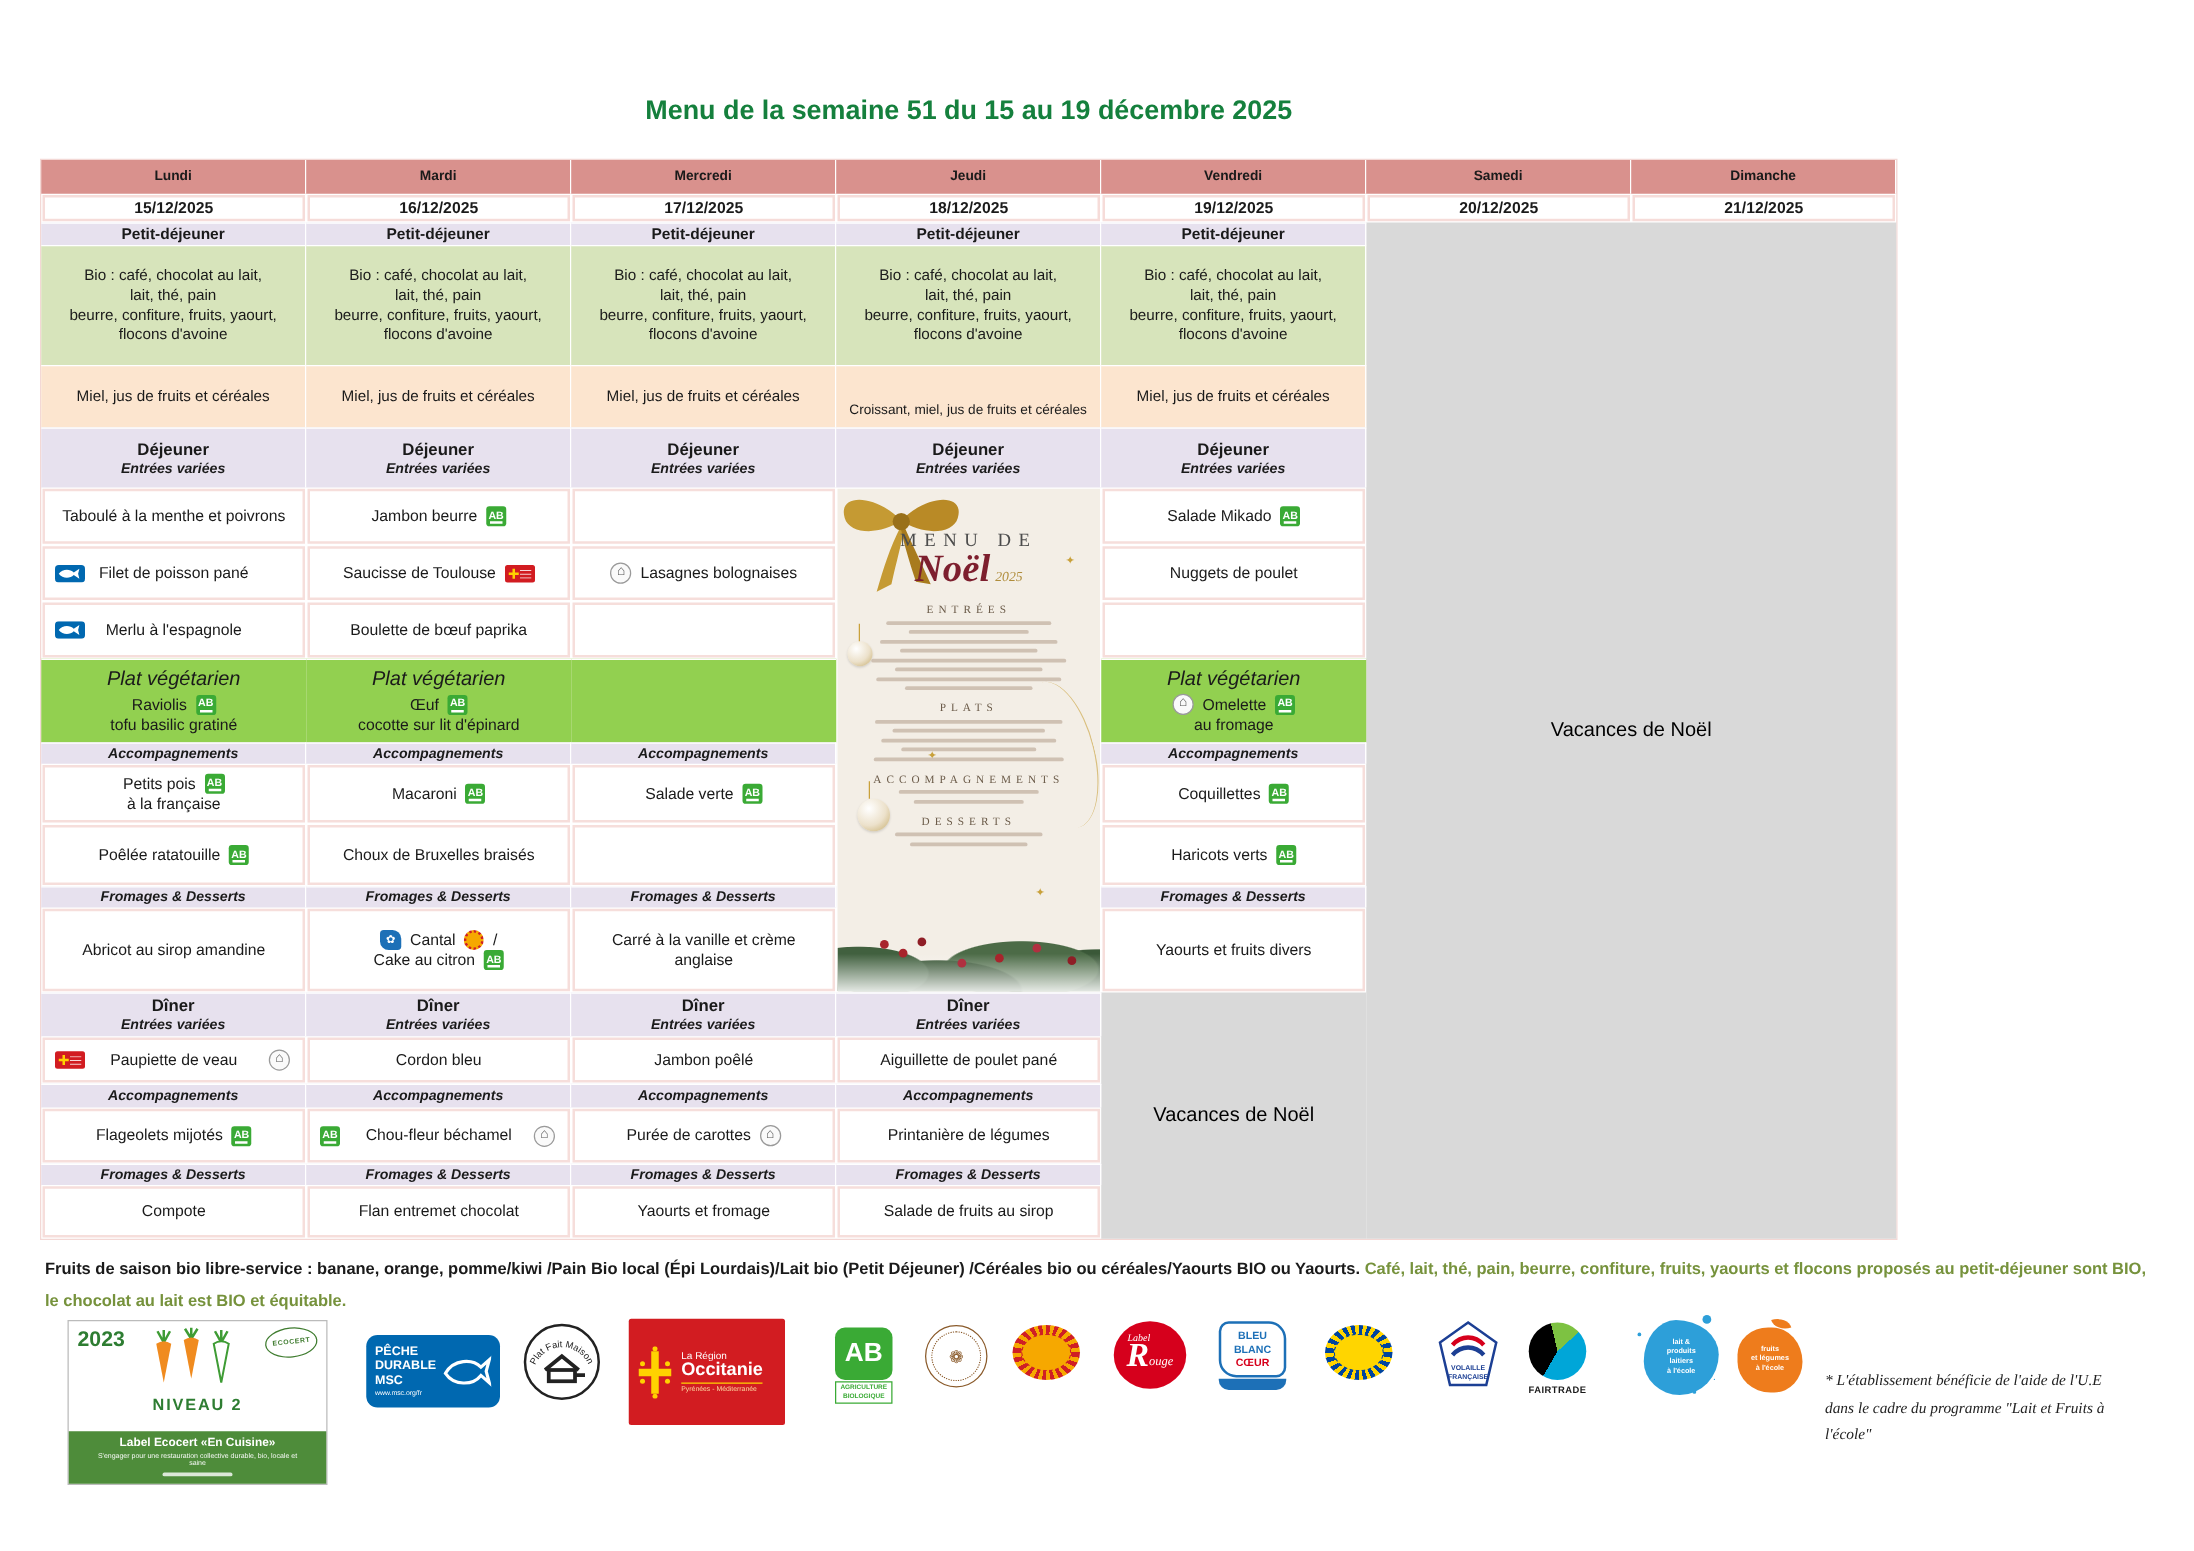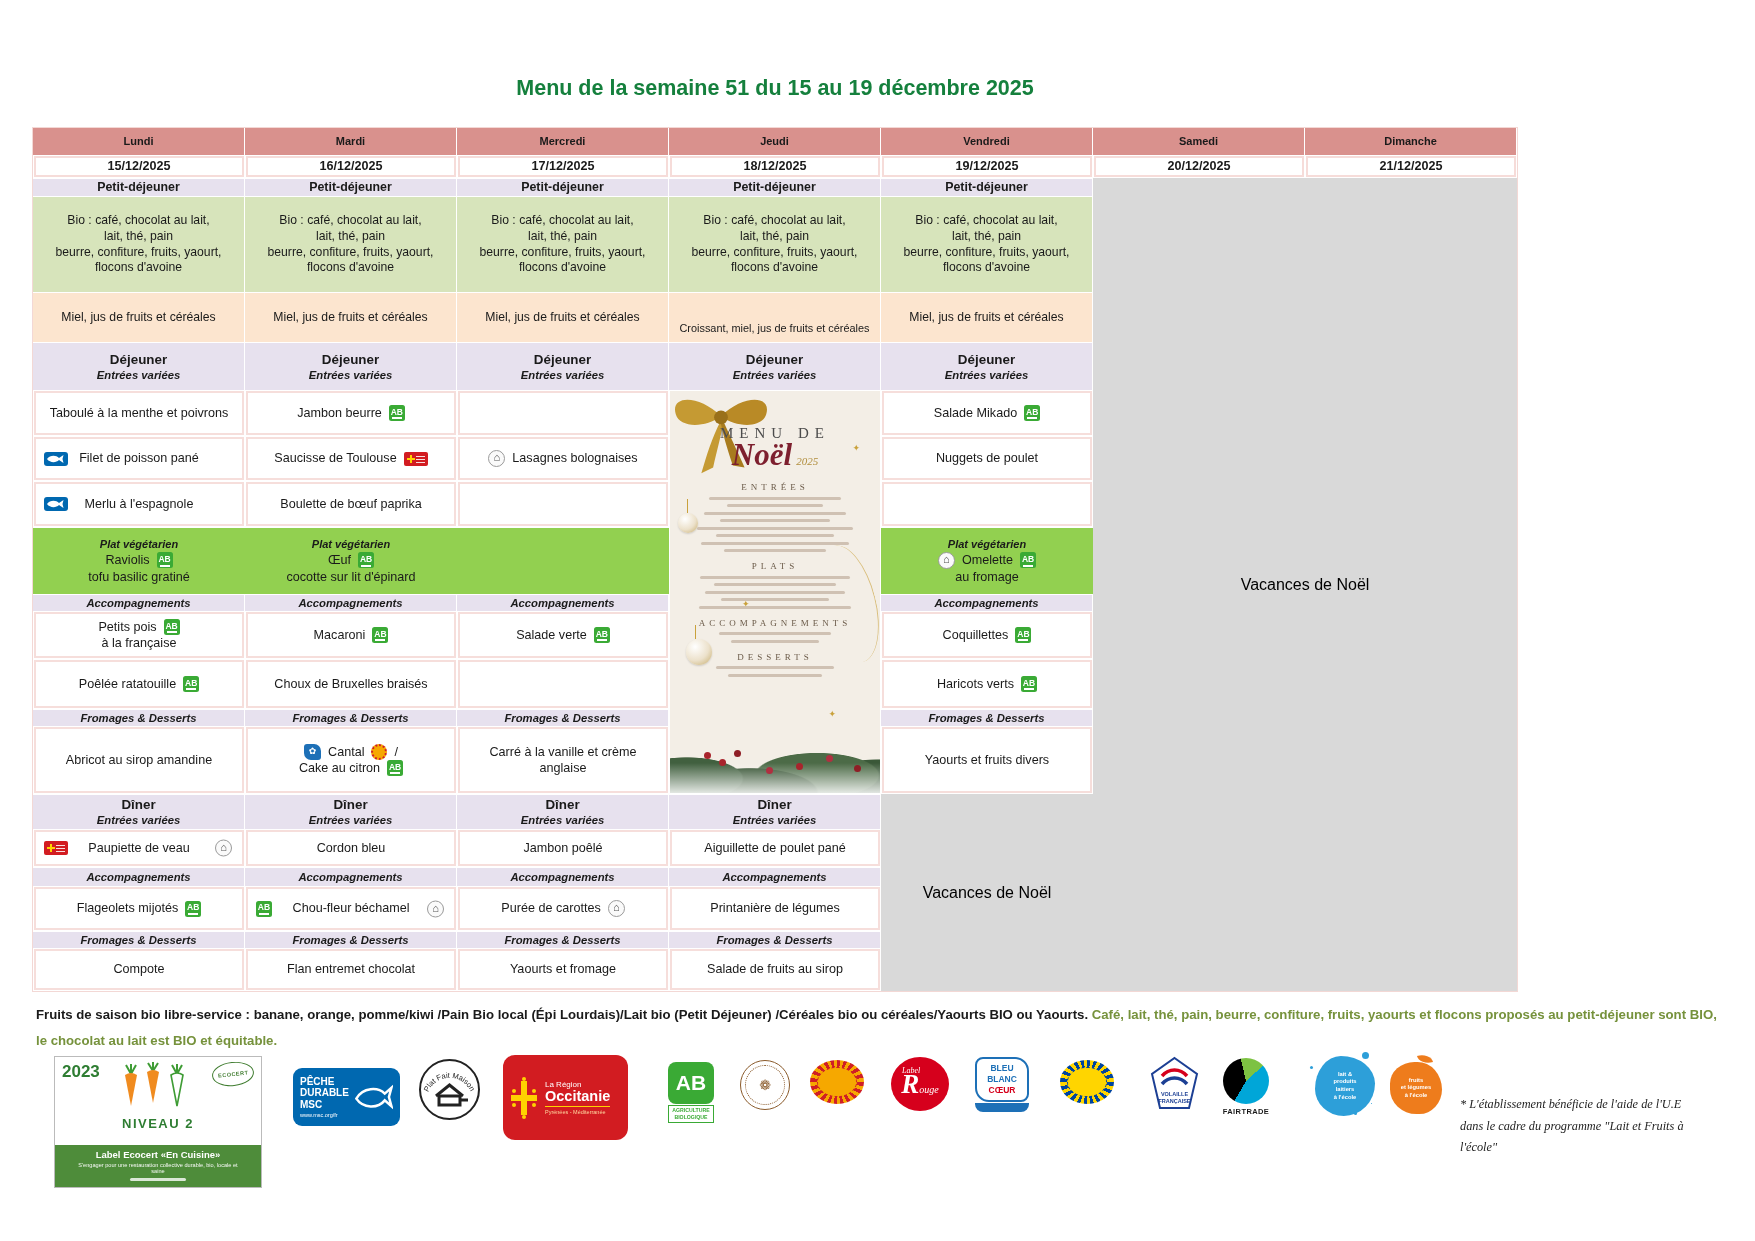--- a/index.html
+++ b/index.html
@@ -20,21 +20,21 @@
   .datec{background:#fff;font-weight:700;border:2px solid #f6dcd9;margin:1px;font-size:12.6px}
   .band{background:#e7e1ee;border-right:1.5px solid #fff;border-top:1.5px solid #fff;font-weight:700;font-size:12.4px}
   .band .main{font-size:13.4px}
   .sub{font-size:11.3px;font-style:italic;font-weight:700}
   .bandsm{background:#e7e1ee;border-right:1.5px solid #fff;border-top:1.5px solid #fff;font-weight:700;font-style:italic;font-size:11.3px}
   .bfast{background:#d7e4bb;border-right:1.5px solid #fff;border-top:1.5px solid #fff;font-size:12.2px}
   .orange{background:#fce5cf;border-right:1.5px solid #fff;border-top:1.5px solid #fff;font-size:12.2px}
   .low{justify-content:flex-end;padding-bottom:6px;font-size:10.9px}
   .wc{background:#fff;border:2px solid #f6dedb;margin:1px}
   .veg{background:#92d050;border-top:1.5px solid #fff}
-  .veg .lbl{font-size:11px;font-weight:700;font-style:italic;margin-bottom:1px}
+  .veg .lbl{font-size:16px;font-weight:400;font-style:italic;margin-bottom:1px}
   .gray{background:#d9d9d9;display:flex;align-items:center;justify-content:center}
   .vac{font-size:16px;color:#000000}
 
   
   .ic{display:inline-flex;align-items:center;justify-content:center;flex:none}
   .ic-ab{width:16px;height:16px;background:#3aaa35;color:#fff;border-radius:2.5px;flex-direction:column;font-weight:700}
   .ic-ab i{font-style:normal;font-size:8.5px;line-height:1;transform:translateY(1px)}
   .ic-ab s{text-decoration:none;display:block;width:10px;height:2px;background:#fff;margin-top:2px}
   .ic-fm{width:17px;height:17px;border-radius:50%;background:#fafafa;border:1px solid #9a9a9a;color:#555;font-size:11px}
   .ic-fm::before{content:"⌂";line-height:1;transform:translateY(-1px)}
@@ -89,21 +89,21 @@
   .eco-badge{border:1px solid #3f7c2f;border-radius:50%;color:#3f7c2f;font-size:5.5px;padding:8px 5px;transform:rotate(-6deg);letter-spacing:.5px;font-weight:700}
   .eco-niv{text-align:center;color:#2e7d32;font-weight:700;font-size:13px;letter-spacing:1.5px;margin:2px 0 5px}
   .eco-band{margin-top:auto;background:#4e8c3a;color:#fff;text-align:center;padding:4px 16px 6px}
   .eco-band .b1{font-size:9.5px;font-weight:700}
   .eco-band .b2{font-size:5.6px;margin-top:2px;opacity:.95}
   .eco-band .b3{width:56px;height:3px;background:rgba(255,255,255,.8);margin:4px auto 0;border-radius:2px}
   .mscb{left:293px;top:1068px;width:107px;height:58px;background:#0068b0;border-radius:9px;display:flex;align-items:center;padding:5px 7px;color:#fff;gap:4px}
   .msc-t{font-weight:700;font-size:10px;line-height:1.15}
   .msc-url{font-size:5.5px;font-weight:400;margin-top:2px}
   .fmc{left:418px;top:1058px;width:63px;height:63px}
-  .occb{left:503px;top:1055px;width:125px;height:85px;background:#d21c21;border-radius:12px;display:flex;align-items:center;padding:6px;gap:6px;color:#fff}
+  .occb{left:503px;top:1055px;width:125px;height:85px;background:#d21c21;border-radius:2px;display:flex;align-items:center;padding:6px;gap:6px;color:#fff}
   .occ-cross{width:30px;height:42px;flex:none}
   .occ-s{font-size:8px}
   .occ-b{font-size:14.5px;font-weight:700;line-height:1.05}
   .occ-t{font-size:5.5px;color:#ffd9a0;border-top:1px solid #ffd200;padding-top:2px;margin-top:2px}
   .abb{left:668px;top:1062px;width:46px;text-align:center}
   .ab-sq{width:46px;height:42px;background:#3aaa35;border-radius:8px;color:#fff;font-weight:700;font-size:21px;display:flex;align-items:center;justify-content:center}
   .ab-sub{border:1px solid #3aaa35;color:#3aaa35;font-size:5.2px;font-weight:700;line-height:1.35;padding:1px 0;margin-top:1px}
   .sealb{left:740px;top:1060px;width:50px;height:50px;border-radius:50%;border:1.5px solid #8a5a2a;color:#8a5a2a;display:flex;align-items:center;justify-content:center;font-size:14px;position:absolute}
   .sealb::before{content:"";position:absolute;inset:4px;border-radius:50%;border:1px dotted #8a5a2a}
   .aopb{left:810px;top:1060px;width:54px;height:44px;border-radius:50%;background:repeating-conic-gradient(#cf1f25 0 9deg,#f6a800 9deg 18deg);position:absolute}

